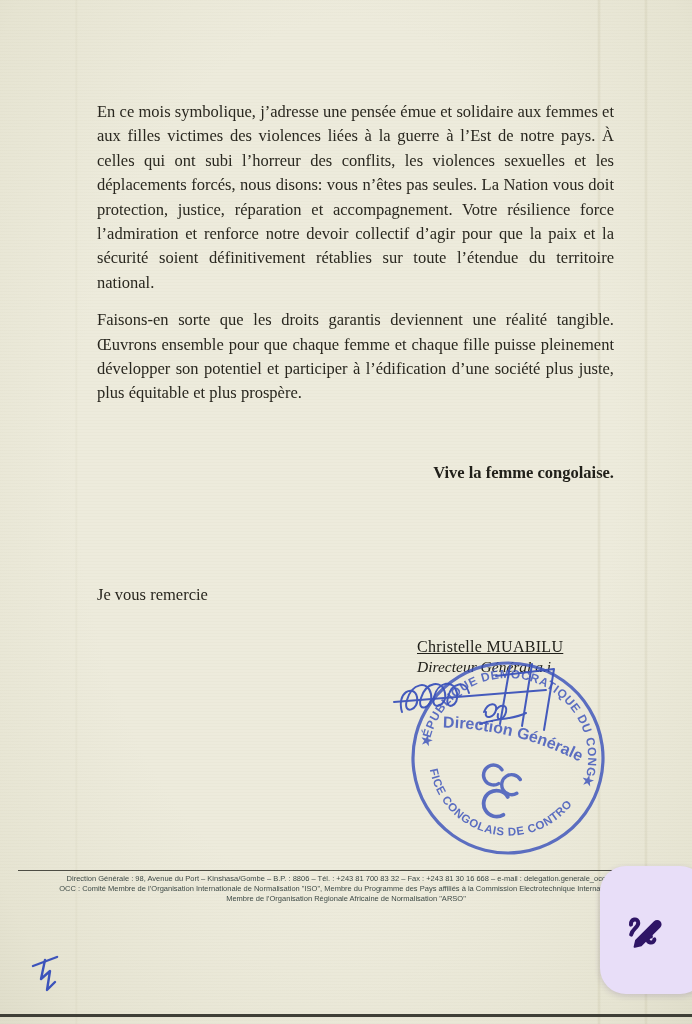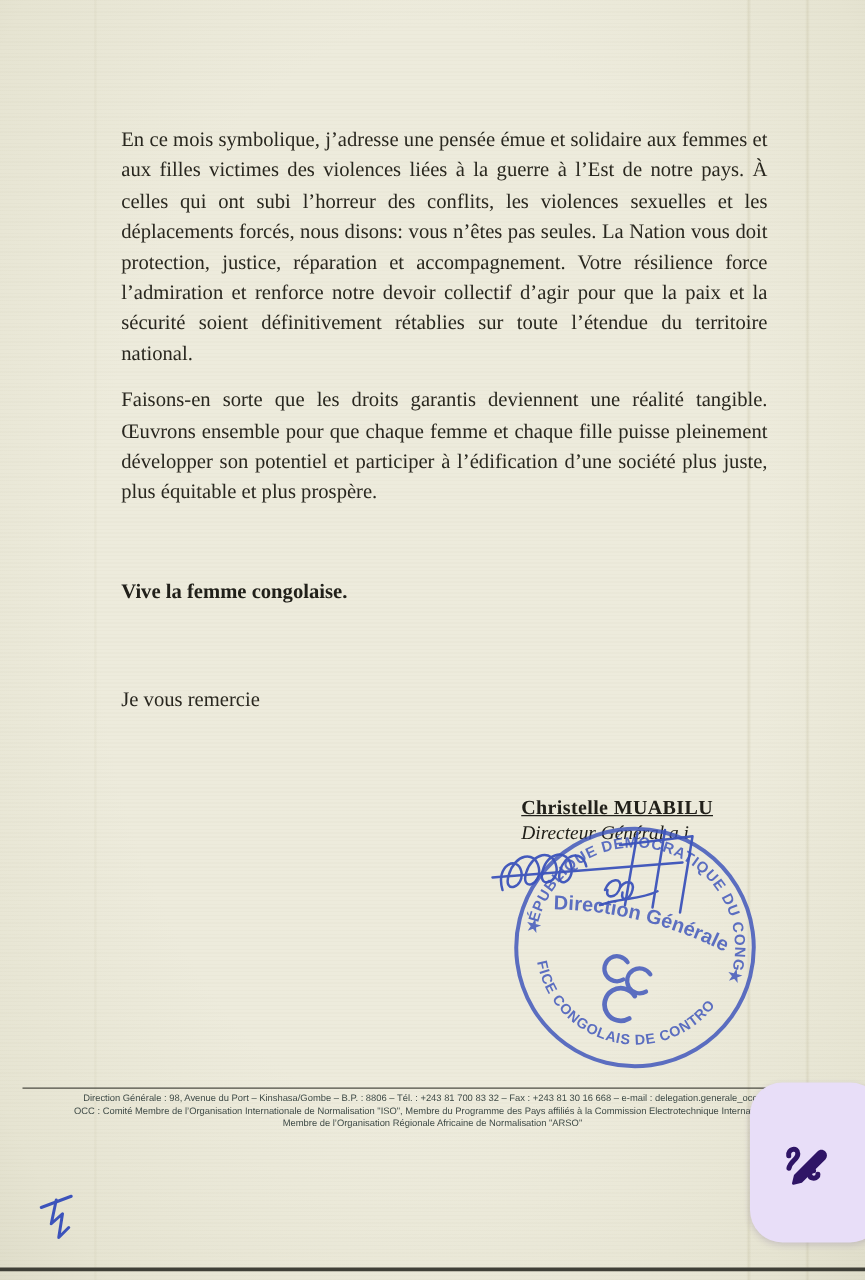--- a/index.html
+++ b/index.html
@@ -20,29 +20,29 @@
     padding-left:33px;
   }
   .letter-body{
     position:absolute;left:97px;top:100px;width:517px;
     font-size:16.5px;line-height:24.4px;color:#29271f;
     text-align:justify;
   }
   .letter-body p{margin:0 0 13px 0;}
   .slogans{
     position:absolute;left:97px;top:461px;width:517px;
-    font-size:16.5px;line-height:24px;color:#21201a;font-weight:bold;
+    font-size:16.5px;line-height:24px;color:#21201a;font-weight:bold;text-align:right;
   }
   .slogans p{margin:0 0 11px 0;}
   .closing{
-    position:absolute;left:97px;top:550px;
+    position:absolute;left:97px;top:585px;
     font-size:16.5px;color:#29271f;
   }
   .sig-block{position:absolute;left:417px;top:638px;color:#21201a;}
-  .sig-name{font-weight:bold;font-size:16px;text-decoration:underline;letter-spacing:.3px;}
+  .sig-name{font-weight:normal;font-size:16px;text-decoration:underline;letter-spacing:.3px;}
   .sig-title{font-style:italic;font-size:15.5px;margin-top:2px;}
   .scribble{position:absolute;left:388px;top:652px;width:210px;height:100px;z-index:3;}
   .stamp{
     position:absolute;left:398px;top:648px;width:220px;height:220px;
     transform:rotate(14deg);opacity:.82;z-index:2;
   }
   .stamp text{font-family:"Liberation Sans", sans-serif;font-weight:bold;}
   .footer-rule{position:absolute;left:18px;right:18px;top:870px;height:1px;background:#4d4d44;}
   .footer{
     position:absolute;left:0;right:0;top:874px;text-align:center;

